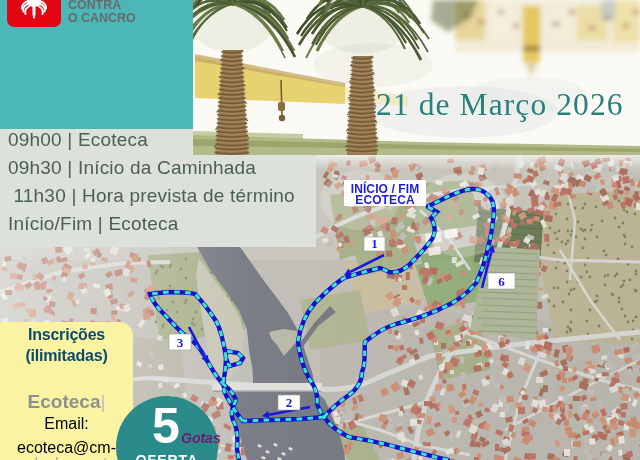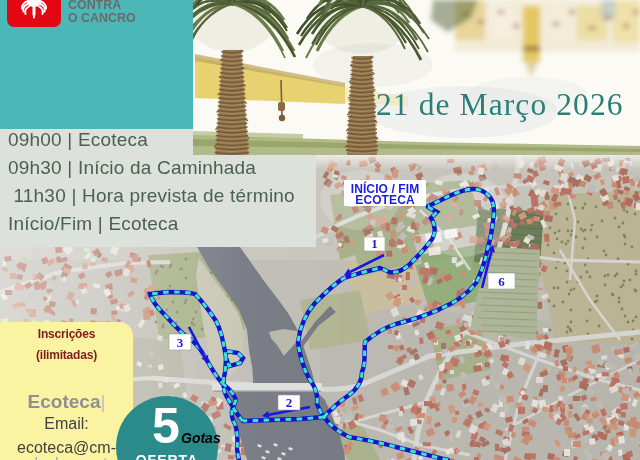--- a/index.html
+++ b/index.html
@@ -1681,19 +1681,19 @@
     <path d="M34,14 L34,17.5" stroke="#fff" stroke-width="2" stroke-linecap="round"></path>
     <path d="M30,0.5 C25,1.5 21.5,4.5 22,8.5" stroke="#fff" stroke-width="2" fill="none" stroke-linecap="round"></path>
     <path d="M29,3.5 C24.5,5 22.5,8 23.5,11.5" stroke="#fff" stroke-width="2" fill="none" stroke-linecap="round"></path>
     <path d="M29.5,6 C26,8 24.5,11 25.5,14" stroke="#fff" stroke-width="2" fill="none" stroke-linecap="round"></path>
     <path d="M38,0.5 C43,1.5 46.5,4.5 46,8.5" stroke="#fff" stroke-width="2" fill="none" stroke-linecap="round"></path>
     <path d="M39,3.5 C43.5,5 45.5,8 44.5,11.5" stroke="#fff" stroke-width="2" fill="none" stroke-linecap="round"></path>
     <path d="M38.5,6 C42,8 43.5,11 42.5,14" stroke="#fff" stroke-width="2" fill="none" stroke-linecap="round"></path>
   </svg>
 <div class="abs" style="left:68px;top:-2px;color:#6b6a6a;font-weight:bold;font-size:13.5px;line-height:13.2px;transform:scaleX(0.92);transform-origin:left top;">CONTRA<br>O CANCRO</div>
 <div class="abs" style="left:-14px;top:322px;width:147px;height:150px;background:#faf4a2;border-radius:14px;"></div>
-<div class="abs" style="left:0px;top:324px;width:133px;text-align:center;color:#7f1d1d;font-weight:bold;font-size:12px;letter-spacing:-0.2px;line-height:21px;">Inscrições<br>(ilimitadas)</div>
+<div class="abs" style="left:0px;top:324px;width:133px;text-align:center;color:#0c4a6e;font-weight:bold;font-size:16px;letter-spacing:-0.2px;line-height:21px;">Inscrições<br>(ilimitadas)</div>
 <div class="abs" style="left:0px;top:391px;width:133px;text-align:center;color:#8f8f93;font-weight:bold;font-size:19px;">Ecoteca<span style="color:#b9bcc4;font-weight:normal;">|</span></div>
-<div class="abs" style="left:0px;top:412px;width:133px;text-align:center;color:#404040;font-size:16px;line-height:24px;">Email:<br>ecoteca@cm-</div>
+<div class="abs" style="left:0px;top:412px;width:133px;text-align:center;color:#000000;font-size:16px;line-height:24px;">Email:<br>ecoteca@cm-</div>
 <div class="abs" style="left:0px;top:455px;width:133px;text-align:center;color:#a8aeb8;font-size:16px;">alcobaca.pt</div>
 <div class="abs" style="left:116px;top:396px;width:102px;height:102px;border-radius:50%;background:#2b8b8b;"></div>
 <div class="abs" style="left:152px;top:397px;color:#fff;font-weight:bold;font-size:50px;">5</div>
-<div class="abs" style="left:181px;top:430px;color:#000000;font-weight:bold;font-style:italic;font-size:14px;">Gotas</div>
+<div class="abs" style="left:181px;top:430px;color:#701a75;font-weight:bold;font-style:italic;font-size:14px;">Gotas</div>
 <div class="abs" style="left:116px;top:452px;width:102px;text-align:center;color:#fff;font-weight:bold;font-size:14px;letter-spacing:1px;">OFERTA</div>
 </body></html>

